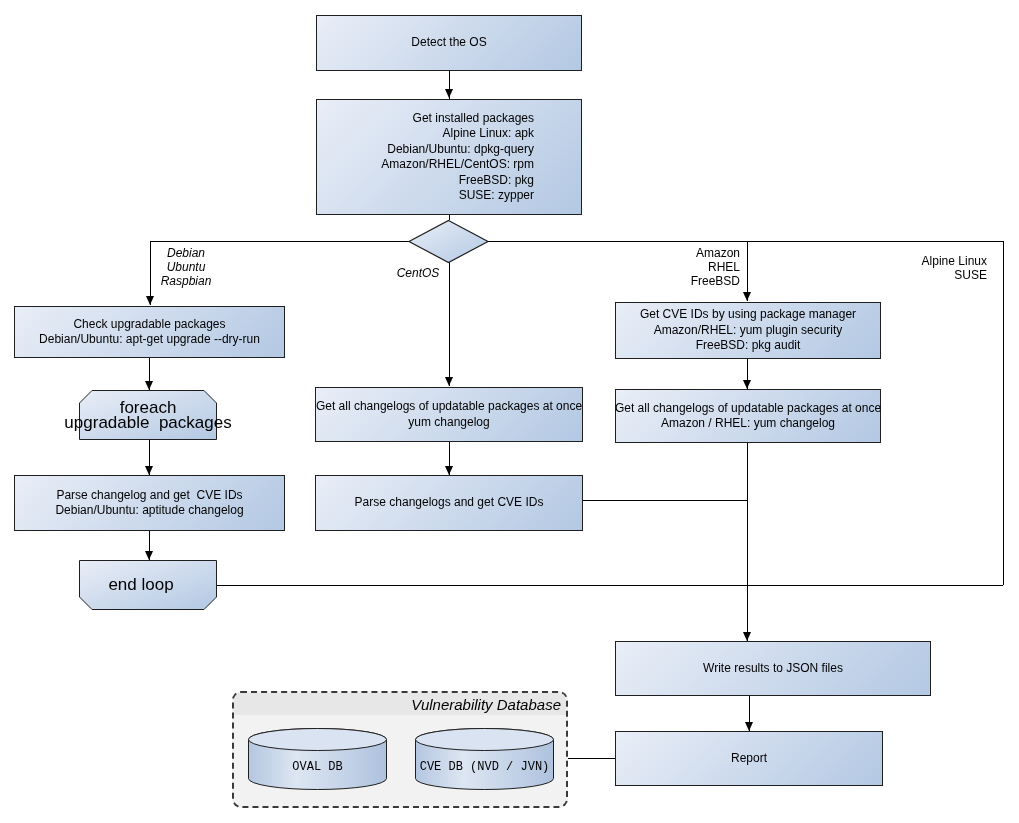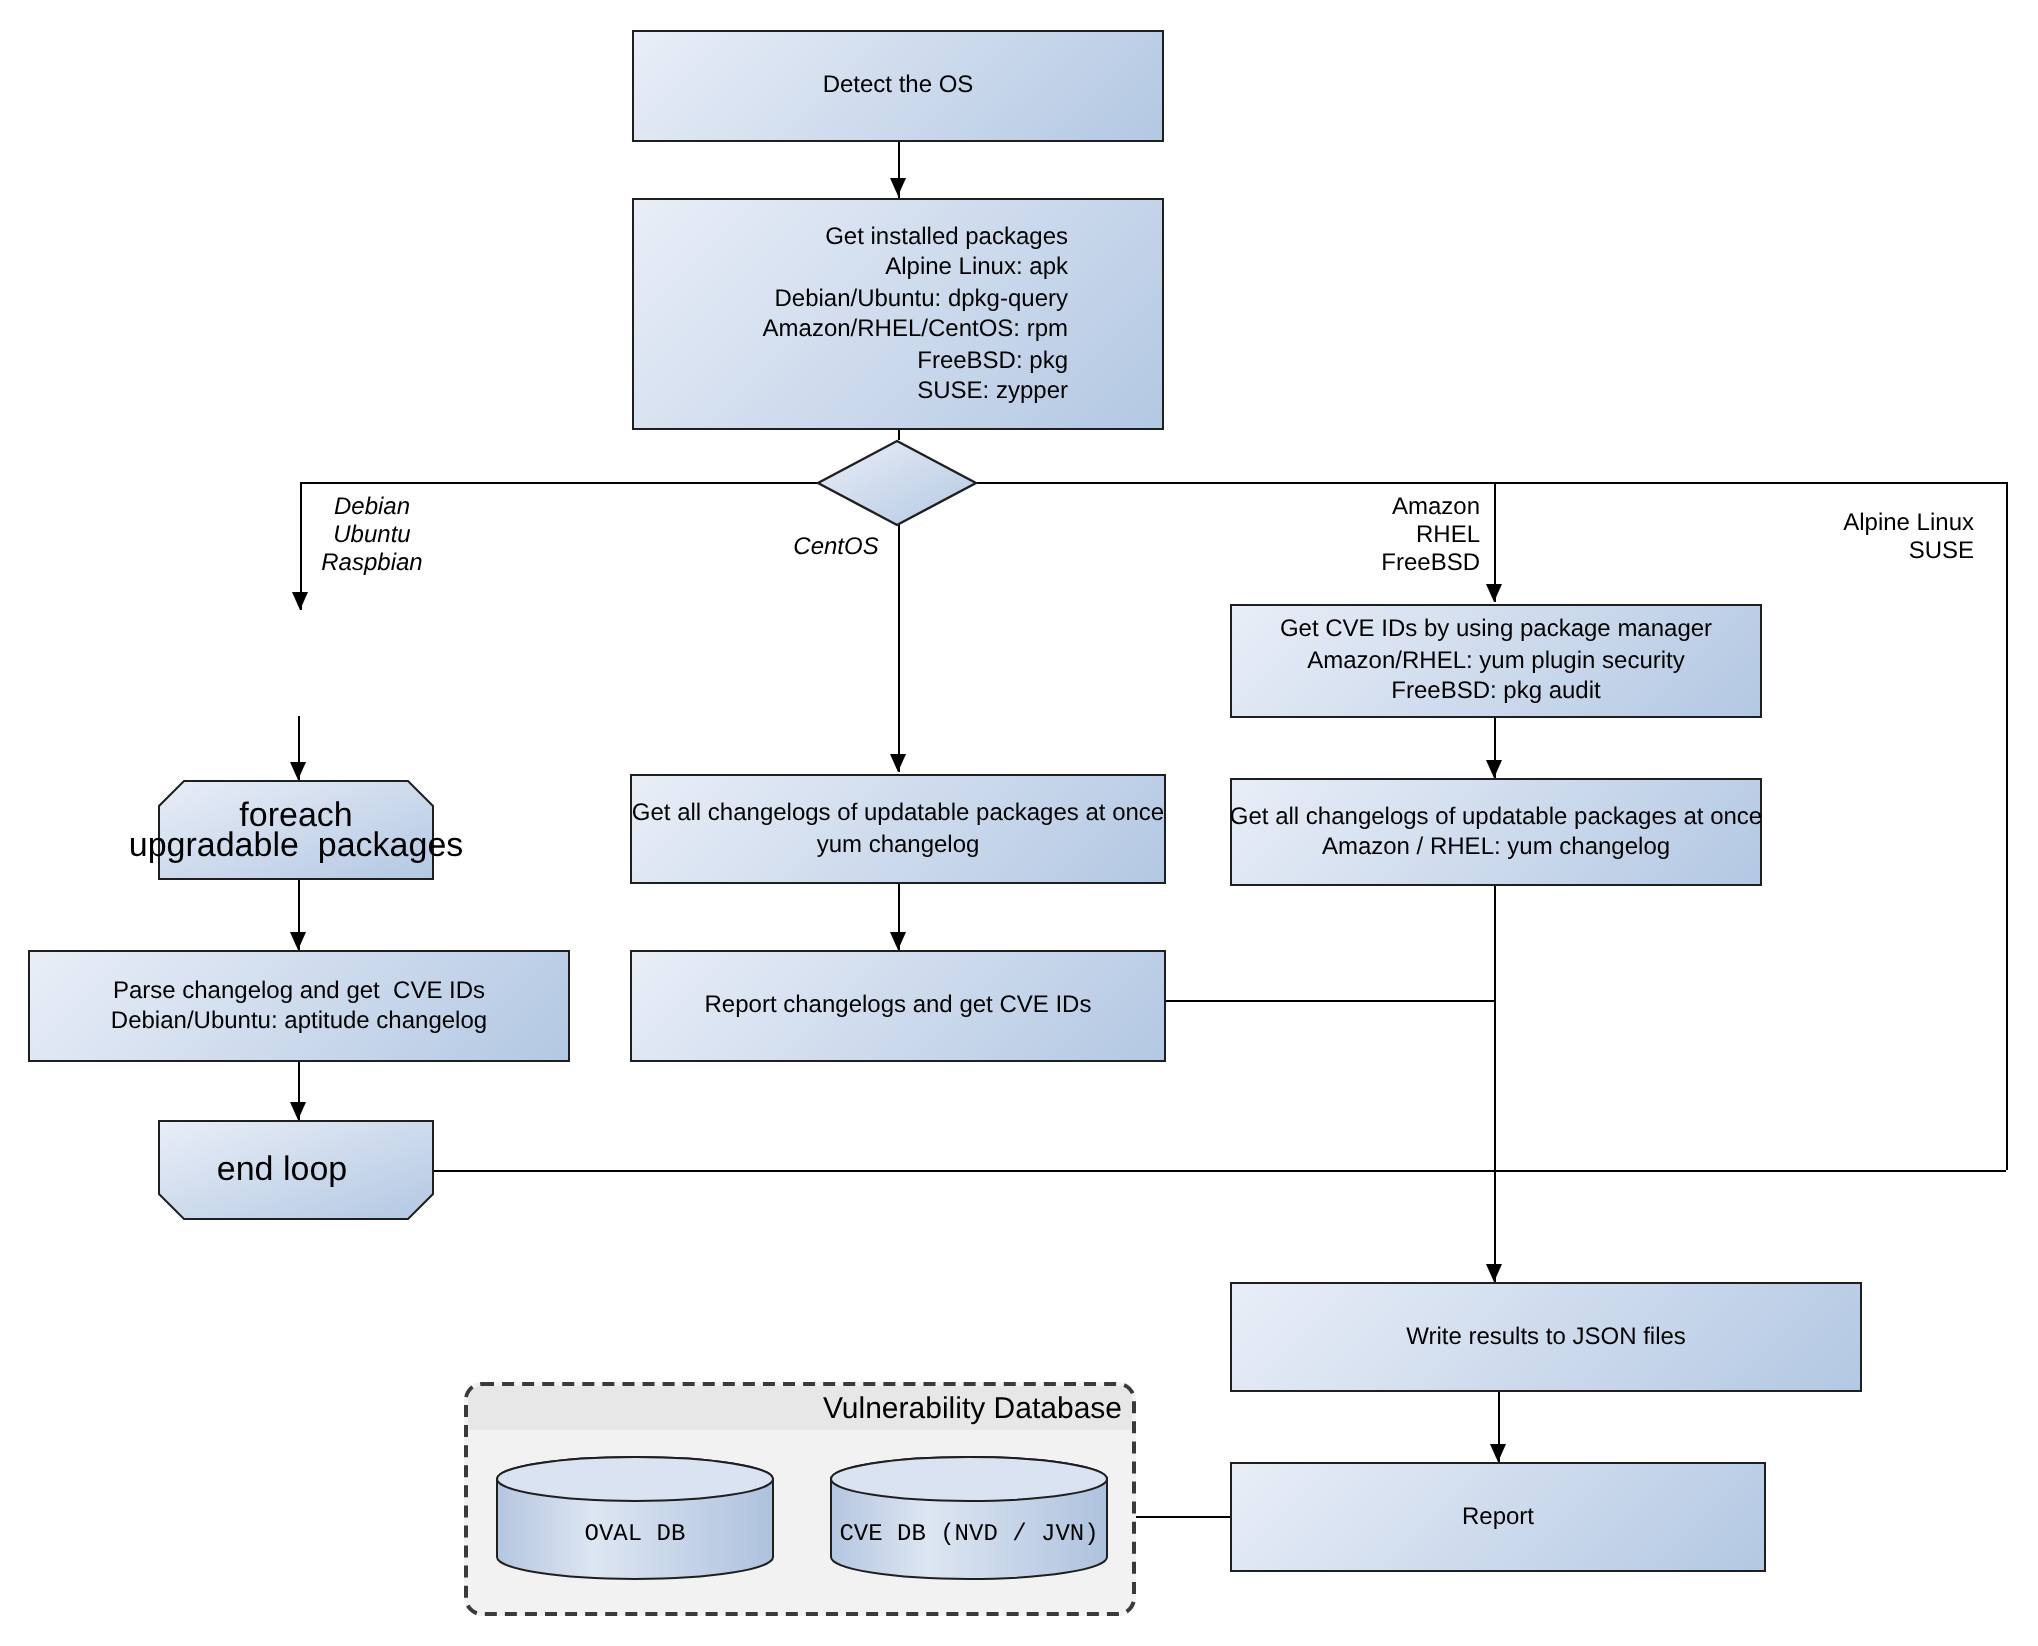--- a/index.html
+++ b/index.html
@@ -43,21 +43,21 @@
   .branch-label.right{text-align:right;}
 
   
   .vulndb{position:absolute;box-sizing:border-box;
     background:var(--container-fill);
     border:2px dashed var(--container-border);border-radius:9px;}
   .vulndb-header{position:absolute;left:0;right:0;top:0;height:22px;
     background:var(--container-header);
     border-radius:7px 7px 0 0;
     display:flex;align-items:center;justify-content:flex-end;
-    padding-right:5px;font-size:15px;}
+    padding-right:5px;font-size:15px;font-style:italic;}
 
   .cylinder{position:absolute;font-family:Liberation Mono, monospace;}
   .cylinder svg{display:block;}
   .cylinder .cyl-label{position:absolute;left:0;right:0;top:16px;bottom:0;
     display:flex;align-items:center;justify-content:center;font-size:12px;white-space:pre;}
 </style>
 </head>
 <body>
 
 <div id="stage">
@@ -143,20 +143,24 @@
 FreeBSD: pkg
 SUSE: zypper</span>
   </div>
 
   <div class="shape" style="left:407px;top:219px;width:83px;height:45px">
     <svg width="83" height="45">
       <polygon points="41.5,1.5 81,22.5 41.5,43.5 2,22.5" fill="url(#boxGrad)" stroke="#1f1f1f" stroke-width="1.2"></polygon>
     </svg>
   </div>
 
+  <div class="node" style="left:14px;top:306px;width:271px;height:52px">
+    <span>Check upgradable packages
+Debian/Ubuntu: apt-get upgrade --dry-run</span>
+  </div>
 
   <div class="shape" style="left:79px;top:390px;width:138px;height:50px">
     <svg width="138" height="50">
       <polygon points="13,0.5 125,0.5 137.5,13 137.5,49.5 0.5,49.5 0.5,13" fill="url(#boxGrad)" stroke="#1f1f1f" stroke-width="1"></polygon>
     </svg>
     <div class="shape-label">foreach
 upgradable  packages</div>
   </div>
 
   <div class="node" style="left:14px;top:475px;width:271px;height:56px">
@@ -170,21 +174,21 @@
     </svg>
     <div class="shape-label">end loop</div>
   </div>
 
   <div class="node" style="left:315px;top:387px;width:268px;height:55px">
     <span>Get all changelogs of updatable packages at once
 yum changelog</span>
   </div>
 
   <div class="node" style="left:315px;top:475px;width:268px;height:56px">
-    <span>Report changelogs and get CVE IDs</span>
+    <span>Parse changelogs and get CVE IDs</span>
   </div>
 
   <div class="node" style="left:615px;top:302px;width:266px;height:57px">
     <span>Get CVE IDs by using package manager
 Amazon/RHEL: yum plugin security
 FreeBSD: pkg audit</span>
   </div>
 
   <div class="node" style="left:615px;top:389px;width:266px;height:54px">
     <span>Get all changelogs of updatable packages at once

